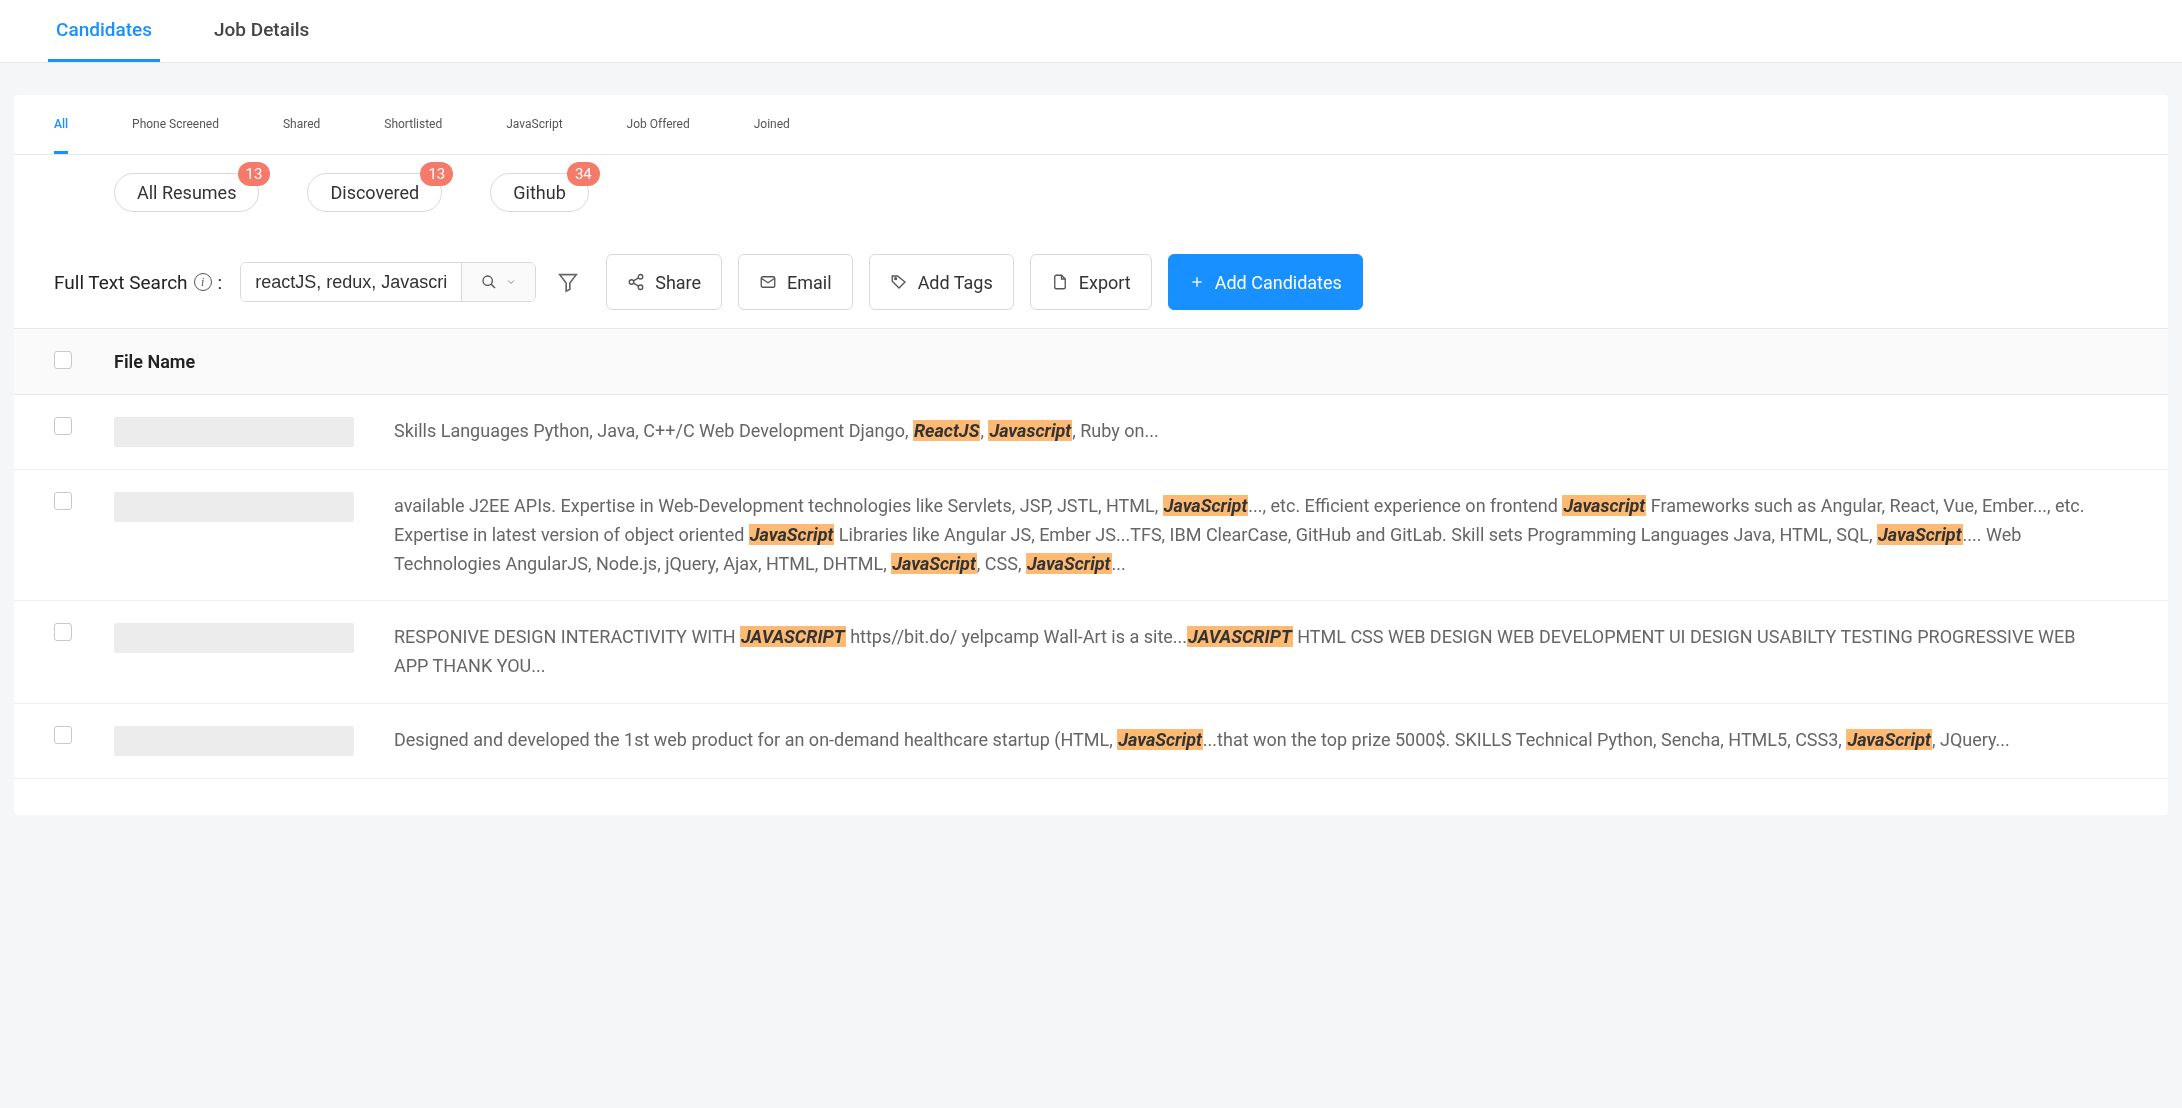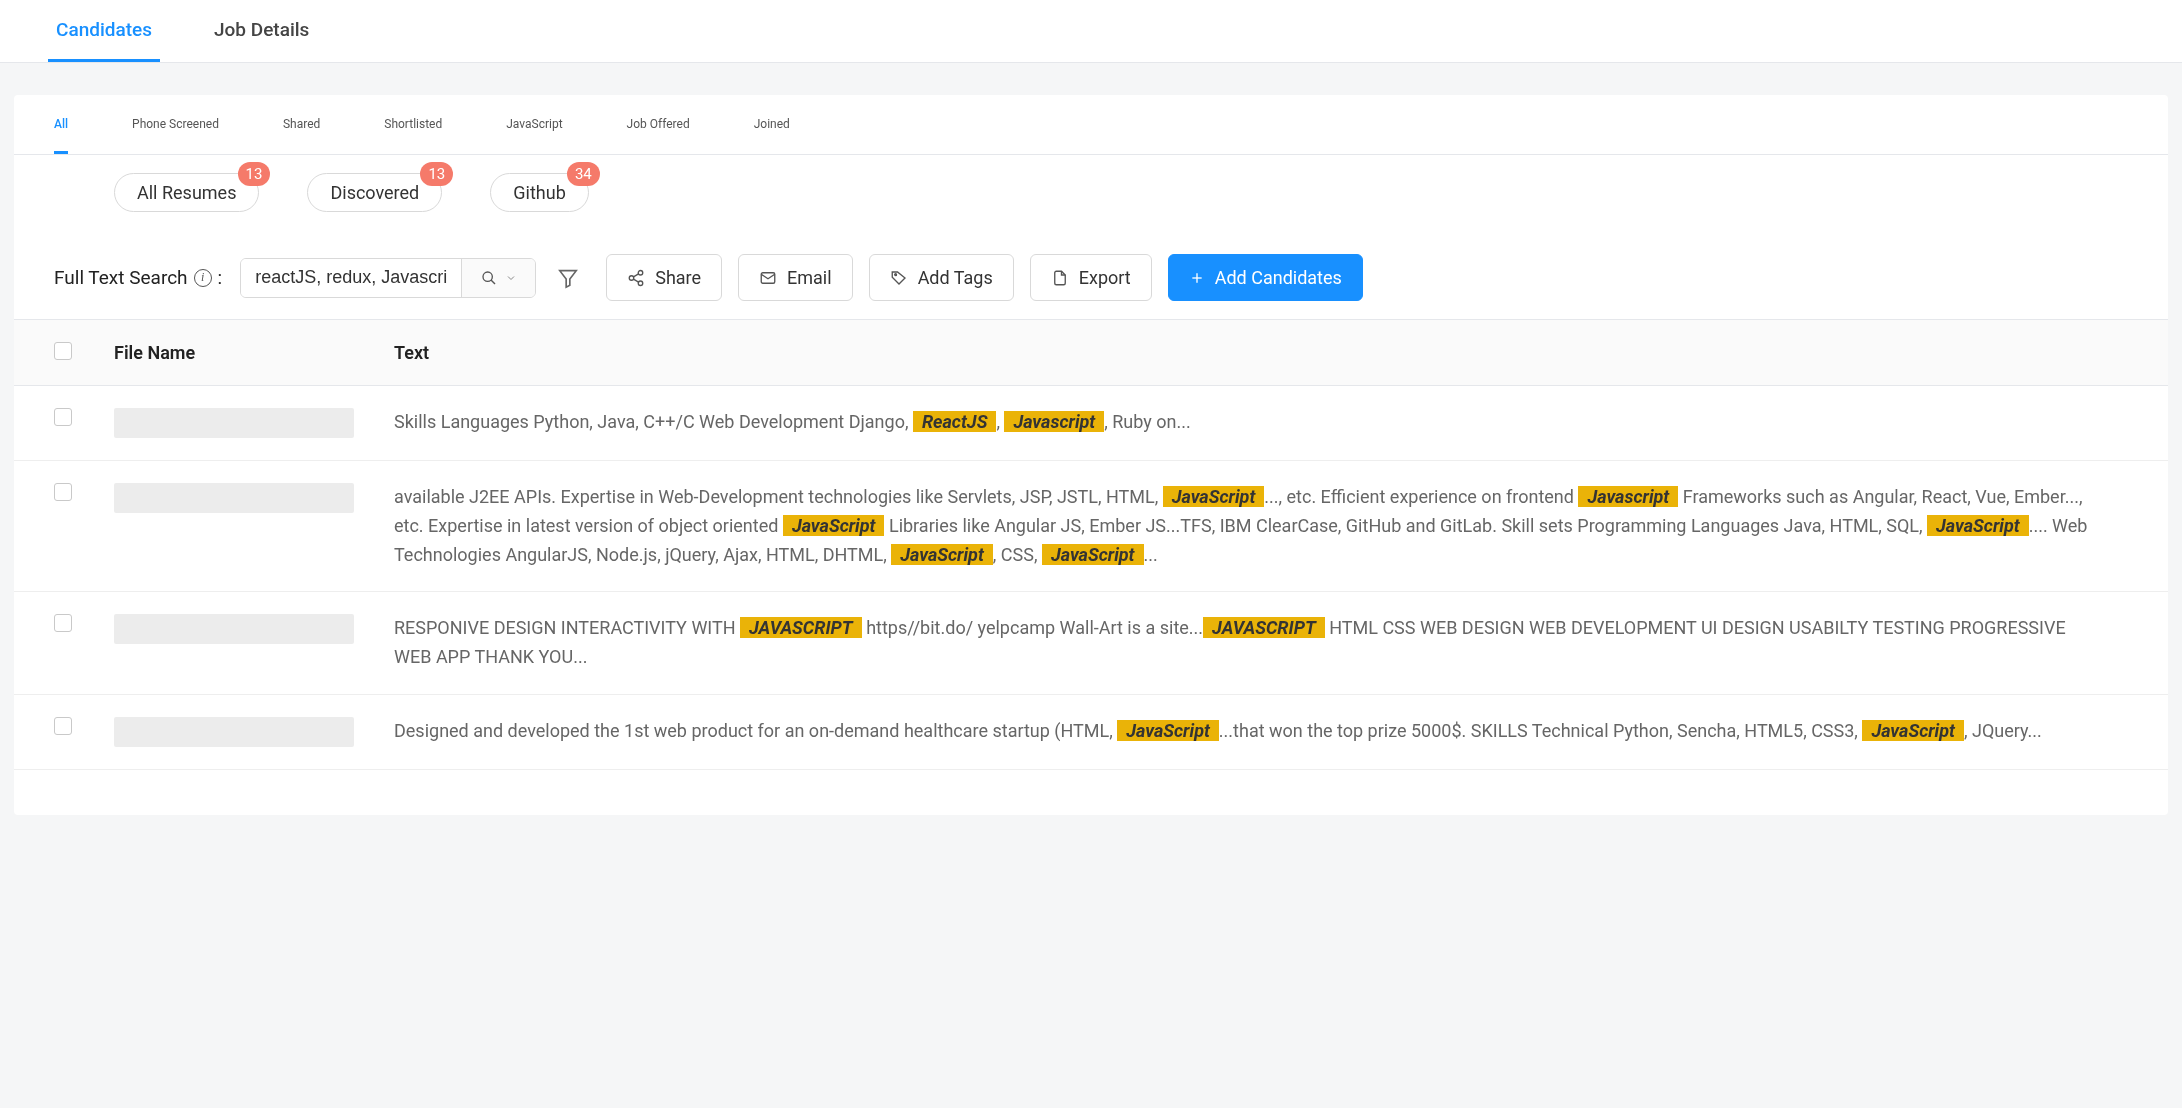--- a/index.html
+++ b/index.html
@@ -158,21 +158,21 @@
 
   .tool-right {
     display: flex;
     gap: 16px;
     align-items: center;
   }
   .btn {
     display: flex;
     align-items: center;
     gap: 10px;
-    height: 47px;
+    height: 56px;
     padding: 0 20px;
     border: 1px solid #d9d9d9;
     border-radius: 6px;
     background: #fff;
     font-size: 18px;
     color: #333;
     cursor: pointer;
   }
   .btn.primary {
     background: #1890ff;
@@ -216,25 +216,25 @@
     height: 30px;
     background: #ececec;
     border-radius: 2px;
   }
   .snippet {
     font-size: 18px;
     color: #666;
     line-height: 1.6;
   }
   .hl {
-    background: #eab308;
+    background: #fdba74;
     font-weight: 700;
     font-style: italic;
     color: #333;
-    padding: 0 9px;
+    padding: 0 1px;
   }
   svg { display: block; }
 </style>
 </head>
 <body>
 
 <div class="top-tabs">
   <div class="top-tab active">Candidates</div>
   <div class="top-tab">Job Details</div>
 </div>
@@ -344,21 +344,20 @@
         </div>
       </div>
     </div>
 
     <div class="table">
       <div class="thead">
         <div class="col-check">
           <div class="checkbox"></div>
         </div>
         <div class="col-file">File Name</div>
-        <div class="col-text">Text</div>
       </div>
       <div id="tbody">
           <div class="trow">
             <div class="col-check">
               <div class="checkbox"></div>
             </div>
             <div class="col-file">
               <div class="file-placeholder"></div>
             </div>
             <div class="col-text">

